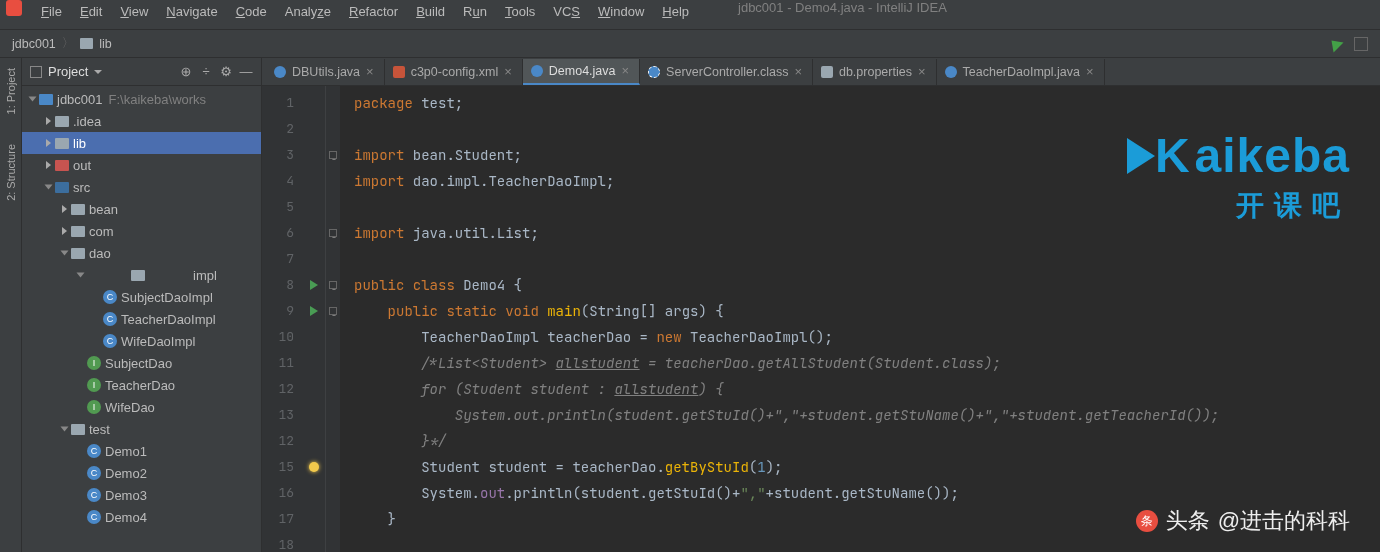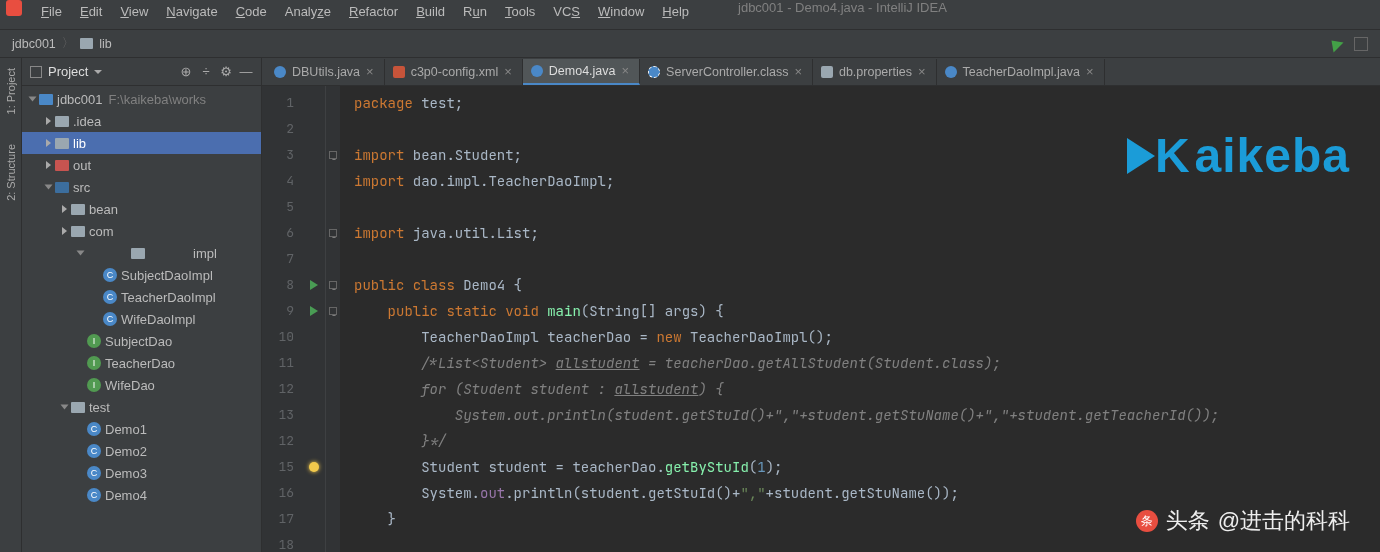--- a/index.html
+++ b/index.html
@@ -237,21 +237,21 @@
 .fold-mark::after { content:'-';position:absolute;top:-5px;left:1px;color:#888;font-size:10px;}
 .code {
   flex:1;
   padding: 4px 0 0 14px;
   line-height: 26px;
   white-space: pre;
   color:#a9b7c6;
 }
 .kw { color:#cc7832; }
 .str { color:#6a8759; }
-.method { color:#86efac;text-align:center; }
+.method { color:#eab308;text-align:center; }
 .comment { color:#808080; font-style:italic; }
 .comment .u { text-decoration: underline; }
 .num { color:#6897bb; }
 .field { color:#9876aa; }
 .watermark-logo {
   position:absolute;
   top: 70px;
   right: 30px;
   text-align:center;
   color:#1b9cd8;
@@ -358,20 +358,25 @@
         </div>
         <div class="tree-row" style="padding-left: 40px;">
           <span class="tree-arrow "></span>
           <span class="folder-grey"></span>
           <span class="tree-label">bean</span>
         </div>
         <div class="tree-row" style="padding-left: 40px;">
           <span class="tree-arrow "></span>
           <span class="folder-grey"></span>
           <span class="tree-label">com</span>
+        </div>
+        <div class="tree-row" style="padding-left: 40px;">
+          <span class="tree-arrow open"></span>
+          <span class="folder-grey"></span>
+          <span class="tree-label">dao</span>
         </div>
         <div class="tree-row" style="padding-left: 56px; gap: 48px;">
           <span class="tree-arrow open"></span>
           <span class="folder-grey"></span>
           <span class="tree-label">impl</span>
         </div>
         <div class="tree-row" style="padding-left: 72px;">
           <span class="tree-arrow placeholder"></span>
           <span class="class-icon">C</span>
           <span class="tree-label">SubjectDaoImpl</span>
@@ -556,20 +561,21 @@
     }
 </div>
     </div>
 
     <div class="watermark-logo">
       <div class="brand">
         <div class="play"></div>
         <span>K</span>
           <span>aikeba</span>
       </div>
+      <div class="sub">开课吧</div>
     </div>
     <div class="watermark-text">
       <span class="logo-dot">条</span>
       <span>头条</span>
       <span>@进击的科科</span>
     </div>
   </div>
 </div>
 
 </body></html>

